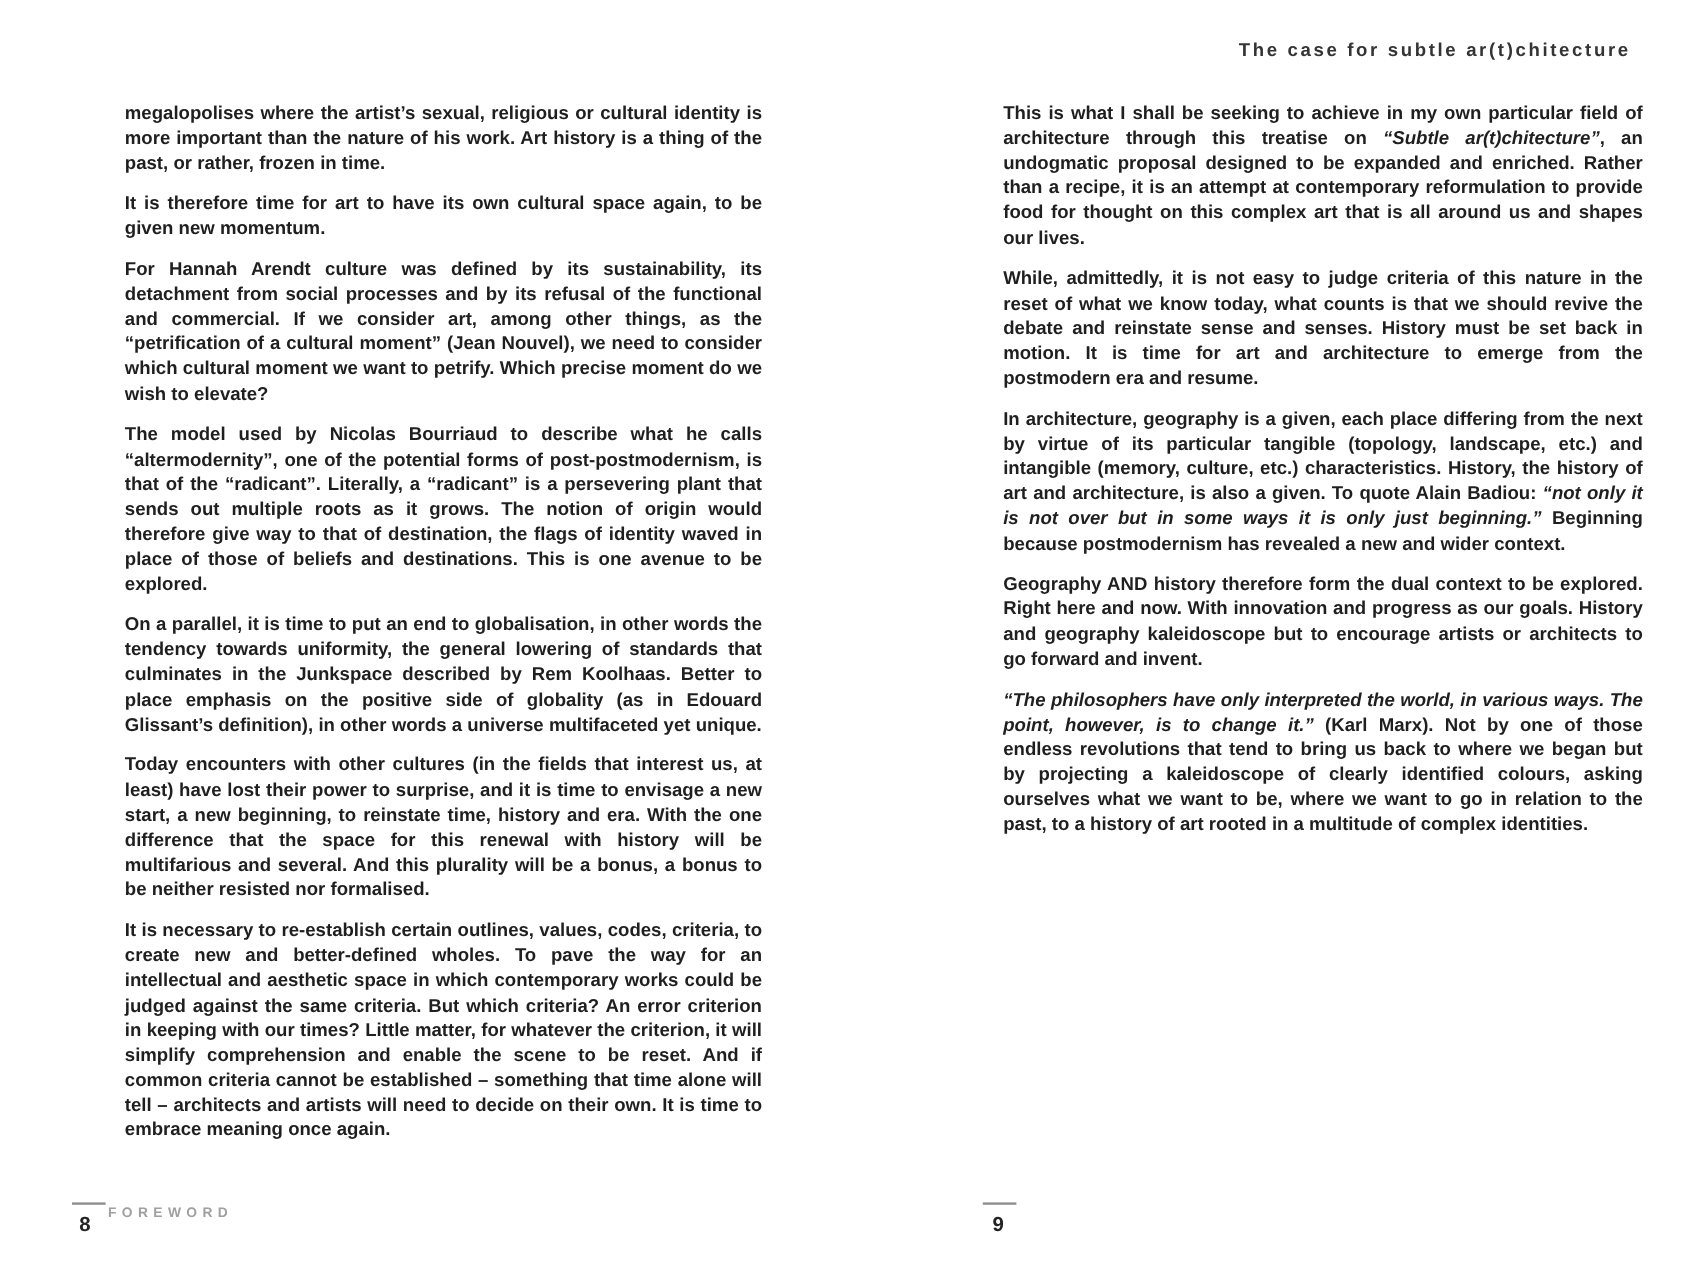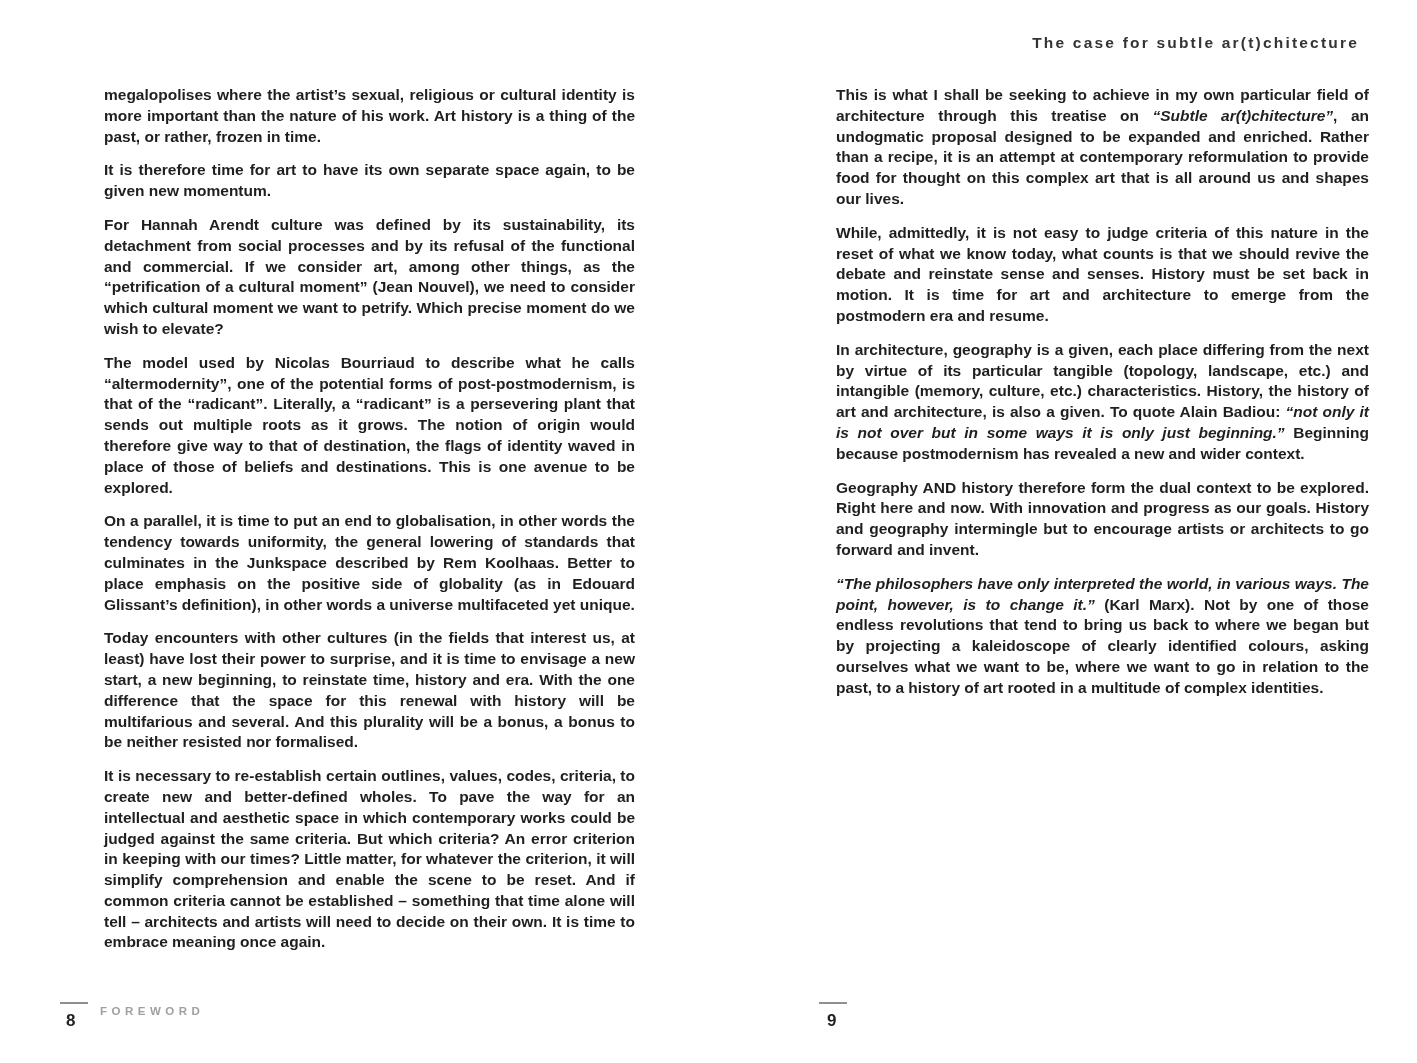--- a/index.html
+++ b/index.html
@@ -53,48 +53,48 @@
     position: absolute;
     top: 1011px;
     font-size: 17px;
     color: #232323;
   }
   .num-left  { left: 66px; }
   .num-right { left: 827px; }
   .section-label {
     position: absolute;
     top: 1005px;
-    left: 100px;
+    left: 90px;
     font-size: 11.5px;
     letter-spacing: 4.5px;
     color: #a0a0a0;
   }
 </style>
 </head>
 <body>
 
 <div class="spread">
 
   <div class="running-head">The case for subtle ar(t)chitecture</div>
 
   <div class="text-column col-left">
       <p><span>megalopolises where the artist’s sexual, religious or cultural identity is more important than the nature of his work. Art history is a thing of the past, or rather, frozen in time.</span></p>
-      <p><span>It is therefore time for art to have its own separate space again, to be given new momentum.</span></p>
+      <p><span>It is therefore time for art to have its own cultural space again, to be given new momentum.</span></p>
       <p><span>For Hannah Arendt culture was defined by its sustainability, its detachment from social processes and by its refusal of the functional and commercial. If we consider art, among other things, as the “petrification of a cultural moment” (Jean Nouvel), we need to consider which cultural moment we want to petrify. Which precise moment do we wish to elevate?</span></p>
       <p><span>The model used by Nicolas Bourriaud to describe what he calls “altermodernity”, one of the potential forms of post-postmodernism, is that of the “radicant”. Literally, a “radicant” is a persevering plant that sends out multiple roots as it grows. The notion of origin would therefore give way to that of destination, the flags of identity waved in place of those of beliefs and destinations. This is one avenue to be explored.</span></p>
       <p><span>On a parallel, it is time to put an end to globalisation, in other words the tendency towards uniformity, the general lowering of standards that culminates in the Junkspace described by Rem Koolhaas. Better to place emphasis on the positive side of globality (as in Edouard Glissant’s definition), in other words a universe multifaceted yet unique.</span></p>
       <p><span>Today encounters with other cultures (in the fields that interest us, at least) have lost their power to surprise, and it is time to envisage a new start, a new beginning, to reinstate time, history and era. With the one difference that the space for this renewal with history will be multifarious and several.  And this plurality will be a bonus, a bonus to be neither resisted nor formalised.</span></p>
       <p><span>It is necessary to re-establish certain outlines, values, codes, criteria, to create new and better-defined wholes. To pave the way for an intellectual and aesthetic space in which contemporary works could be judged against the same criteria. But which criteria? An error criterion in keeping with our times? Little matter, for whatever the criterion, it will simplify comprehension and enable the scene to be reset. And if common criteria cannot be established – something that time alone will tell – architects and artists will need to decide on their own. It is time to embrace meaning once again.</span></p>
     </div>
 
   <div class="text-column col-right">
       <p><span>This is what I shall be seeking to achieve in my own particular field of architecture through this treatise on </span><em>“Subtle ar(t)chitecture”</em><span>, an undogmatic proposal designed to be expanded and enriched. Rather than a recipe, it is an attempt at contemporary reformulation to provide food for thought on this complex art that is all around us and shapes our lives.</span></p>
       <p><span>While, admittedly, it is not easy to judge criteria of this nature in the reset of what we know today, what counts is that we should revive the debate and reinstate sense and senses. History must be set back in motion. It is time for art and architecture to emerge from the postmodern era and resume.</span></p>
       <p><span>In architecture, geography is a given, each place differing from the next by virtue of its particular tangible (topology, landscape, etc.) and intangible (memory, culture, etc.) characteristics.  History, the history of art and architecture, is also a given. To quote Alain Badiou: </span><em>“not only it is not over but in some ways it is only just beginning.”</em><span> Beginning because postmodernism has revealed a new and wider context.</span></p>
-      <p><span>Geography AND history therefore form the dual context to be explored. Right here and now. With innovation and progress as our goals. History and geography intermingle but to encourage artists or architects to go forward and invent.</span></p>
+      <p><span>Geography AND history therefore form the dual context to be explored. Right here and now. With innovation and progress as our goals. History and geography kaleidoscope but to encourage artists or architects to go forward and invent.</span></p>
       <p><em>“The philosophers have only interpreted the world, in various ways. The point, however, is to change it.”</em><span> (Karl Marx). Not by one of those endless revolutions that tend to bring us back to where we began but by projecting a kaleidoscope of clearly identified colours, asking ourselves what we want to be, where we want to go in relation to the past, to a history of art rooted in a multitude of complex identities.</span></p>
     </div>
 
   <div class="footer-rule rule-left"></div>
   <div class="page-number num-left">8</div>
   <div class="section-label">FOREWORD</div>
 
   <div class="footer-rule rule-right"></div>
   <div class="page-number num-right">9</div>
 

